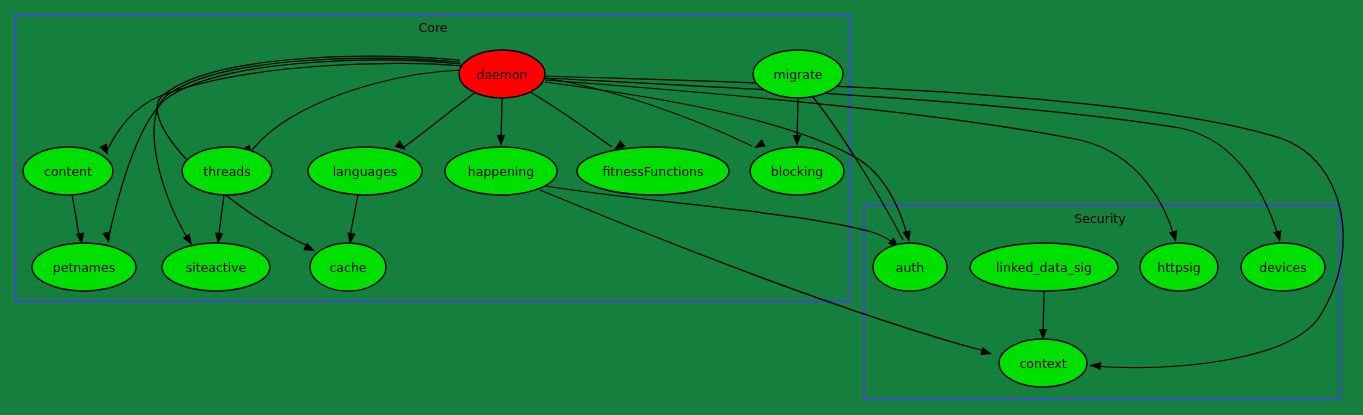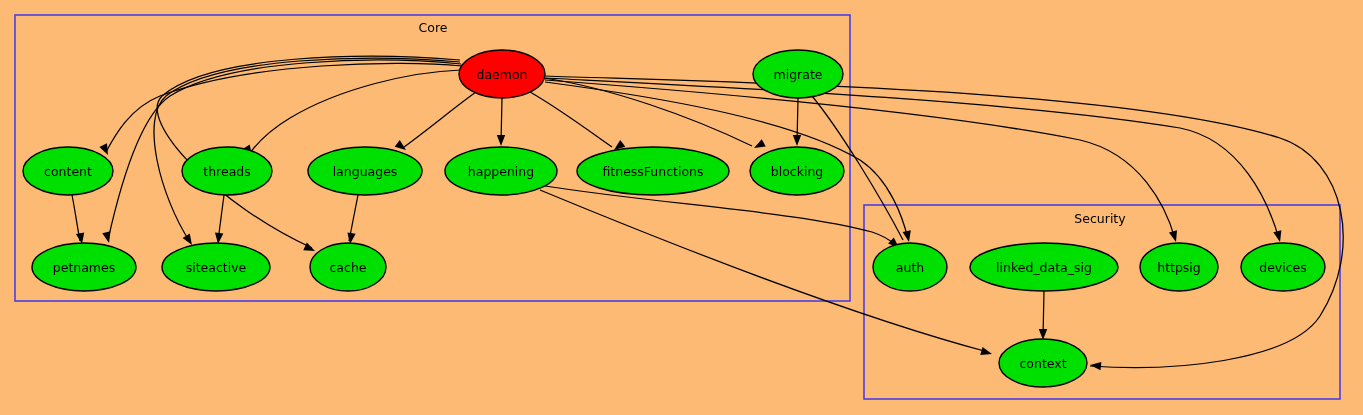--- a/index.html
+++ b/index.html
@@ -1,17 +1,17 @@
 <!DOCTYPE html>
 <html><head>
 <meta charset="utf-8">
 <style>
   html,body{margin:0;padding:0;background:#ffffff;}
   body{font-family:"DejaVu Sans","Liberation Sans",sans-serif;}
-  #stage{position:relative;width:1363px;height:415px;background:#fdba74;overflow:hidden;}
+  #stage{position:relative;width:1363px;height:415px;background:#15803d;overflow:hidden;}
   svg#graph{position:absolute;left:0;top:0;width:1363px;height:415px;}
   .cluster-rect{fill:none;stroke:#4a3fe8;stroke-width:1.6;}
   .cluster-label{font-size:12.5px;fill:#000;font-family:"DejaVu Sans","Liberation Sans",sans-serif;text-anchor:middle;dominant-baseline:middle;}
   .node-ellipse{stroke:#000;stroke-width:1.4;}
   .node-label{font-size:12.5px;fill:#000;font-family:"DejaVu Sans","Liberation Sans",sans-serif;text-anchor:middle;dominant-baseline:middle;}
   .edge-path{fill:none;stroke:#000;stroke-width:1.25;}
 </style>
 </head>
 <body>
 

